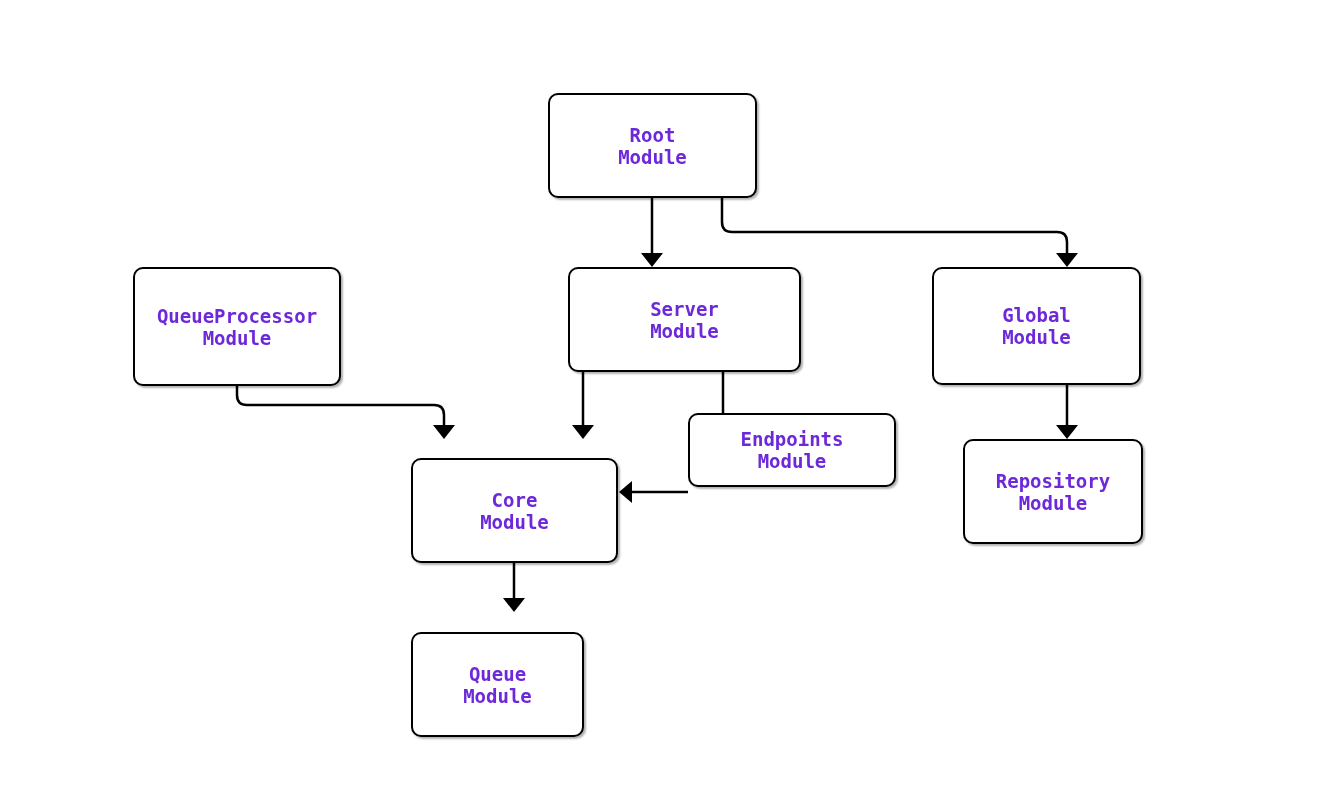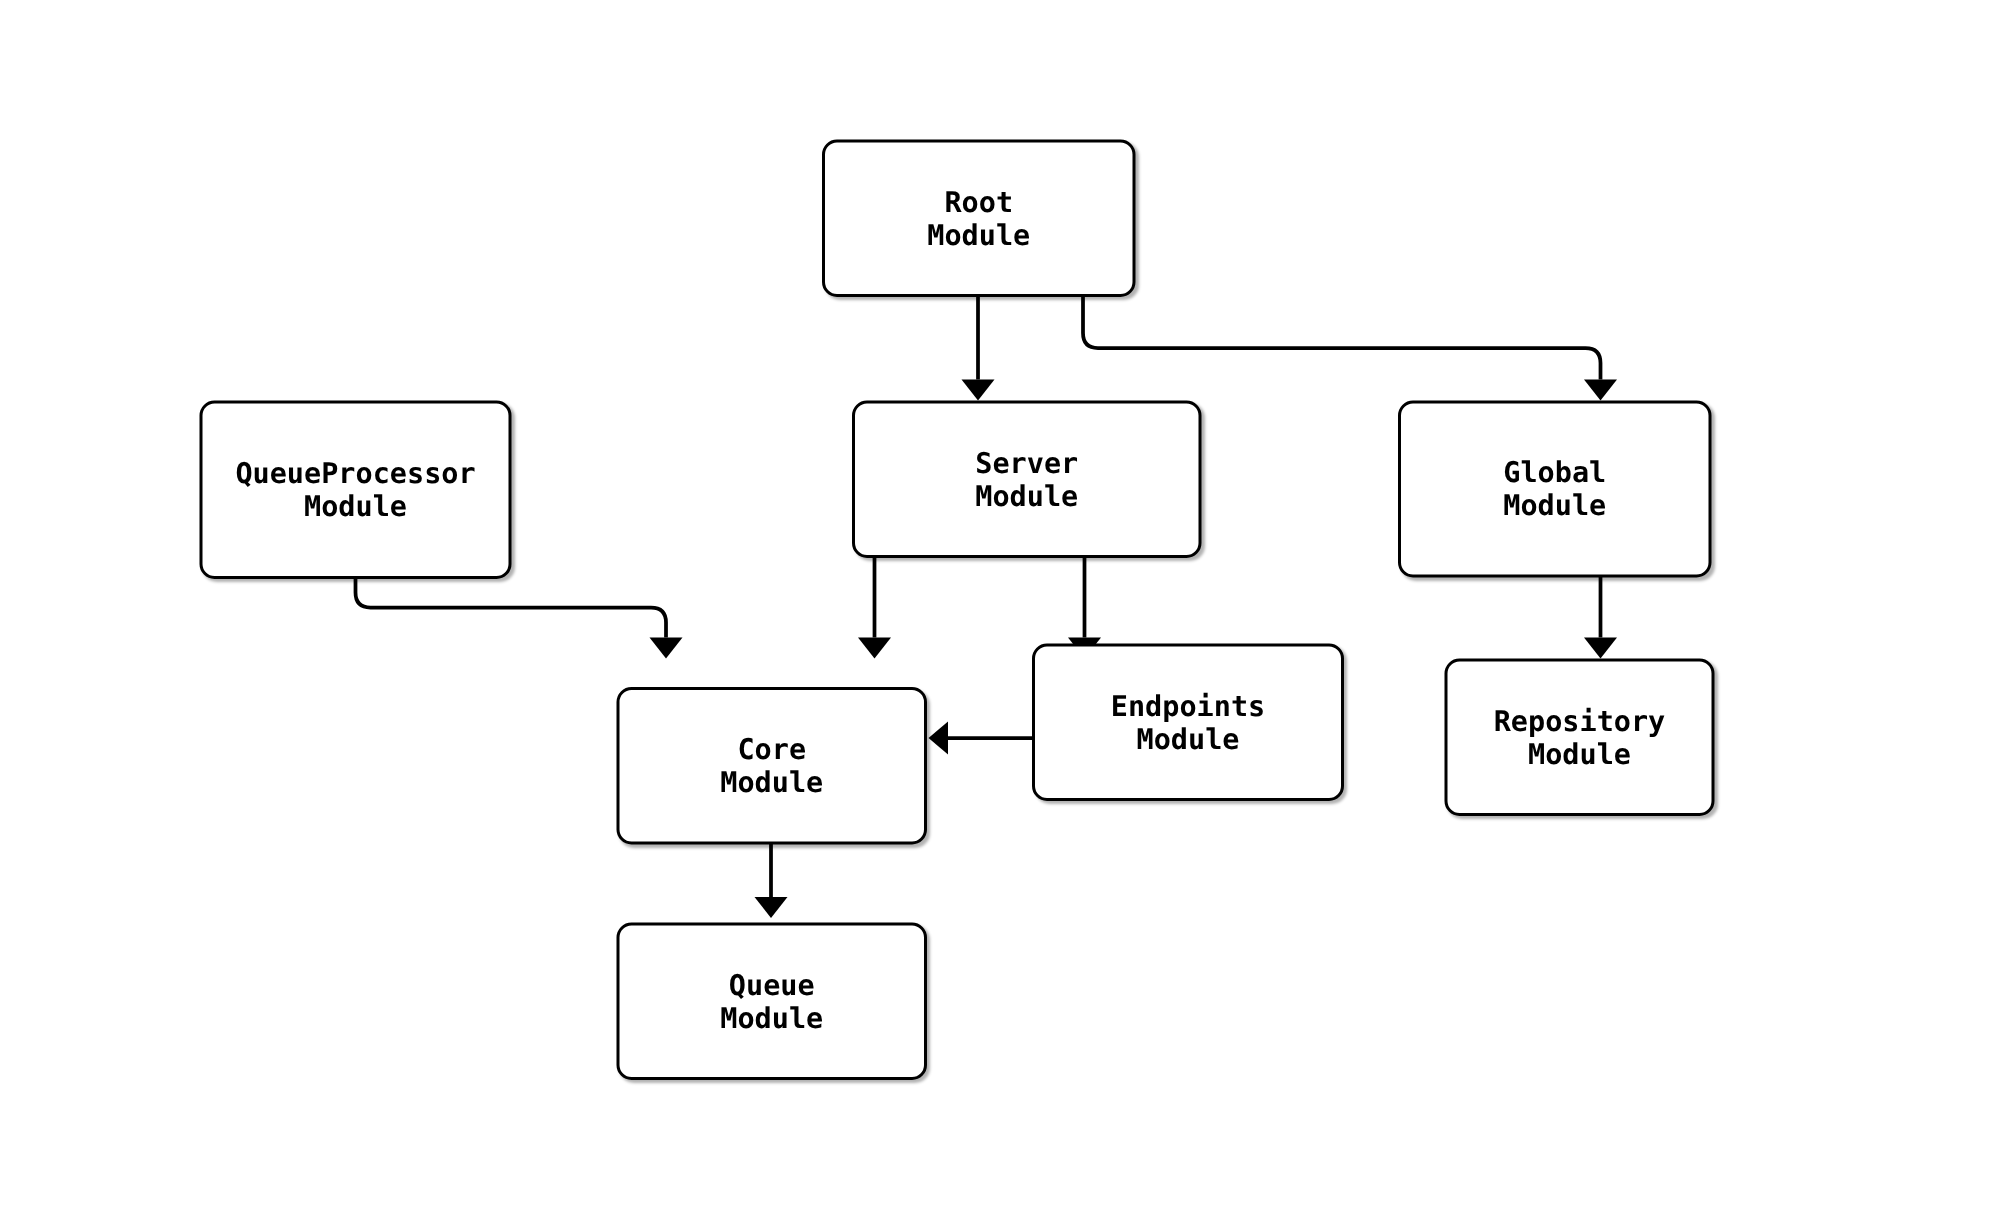--- a/index.html
+++ b/index.html
@@ -21,21 +21,21 @@
   .node {
     position: absolute; box-sizing: border-box;
     display: flex; align-items: center; justify-content: center;
     background: #ffffff;
     border: 2.5px solid #000000;
     border-radius: 10px;
     box-shadow: 2px 2px 2px rgba(0,0,0,0.3);
   }
   .node-label {
     font-weight: bold; font-size: 19px; line-height: 22px;
-    color: #000000; text-align: center; white-space: pre-line;
+    color: #6d28d9; text-align: center; white-space: pre-line;
   }
 </style>
 </head>
 <body>
 
 <div class="canvas">
 
   <svg class="edge-layer" width="1337" height="809" viewBox="0 0 1337 809">
 
     <g class="edge">
@@ -97,28 +97,28 @@
   <div class="node" style="left:932px; top:267px; width:209px; height:118px">
     <span class="node-label">Global
 Module</span>
   </div>
 
   <div class="node" style="left:411px; top:458px; width:207px; height:105px">
     <span class="node-label">Core
 Module</span>
   </div>
 
-  <div class="node" style="left:688px; top:429px; width:208px; height:105px">
+  <div class="node" style="left:688px; top:413px; width:208px; height:74px">
     <span class="node-label">Endpoints
 Module</span>
   </div>
 
   <div class="node" style="left:963px; top:439px; width:180px; height:105px">
     <span class="node-label">Repository
 Module</span>
   </div>
 
-  <div class="node" style="left:411px; top:615px; width:207px; height:105px">
+  <div class="node" style="left:411px; top:632px; width:173px; height:105px">
     <span class="node-label">Queue
 Module</span>
   </div>
 
 </div>
 
 </body></html>

